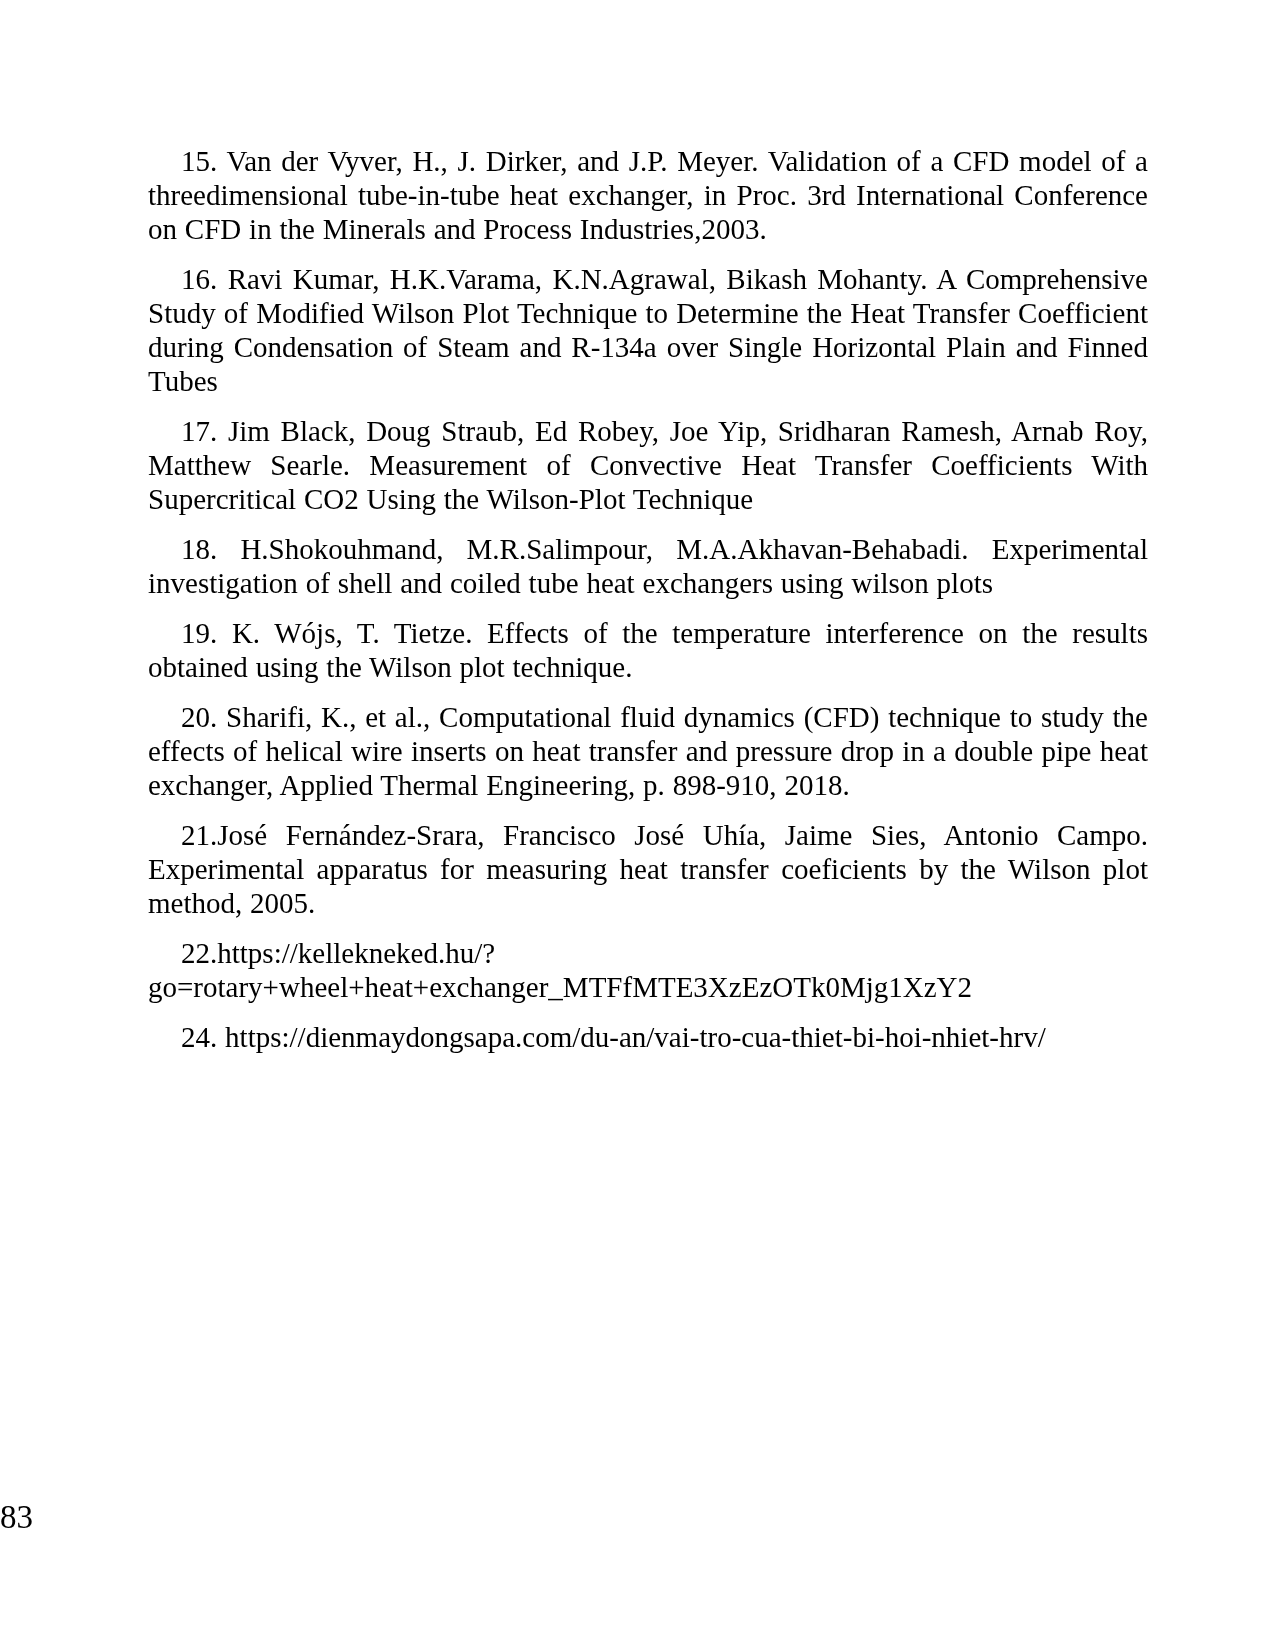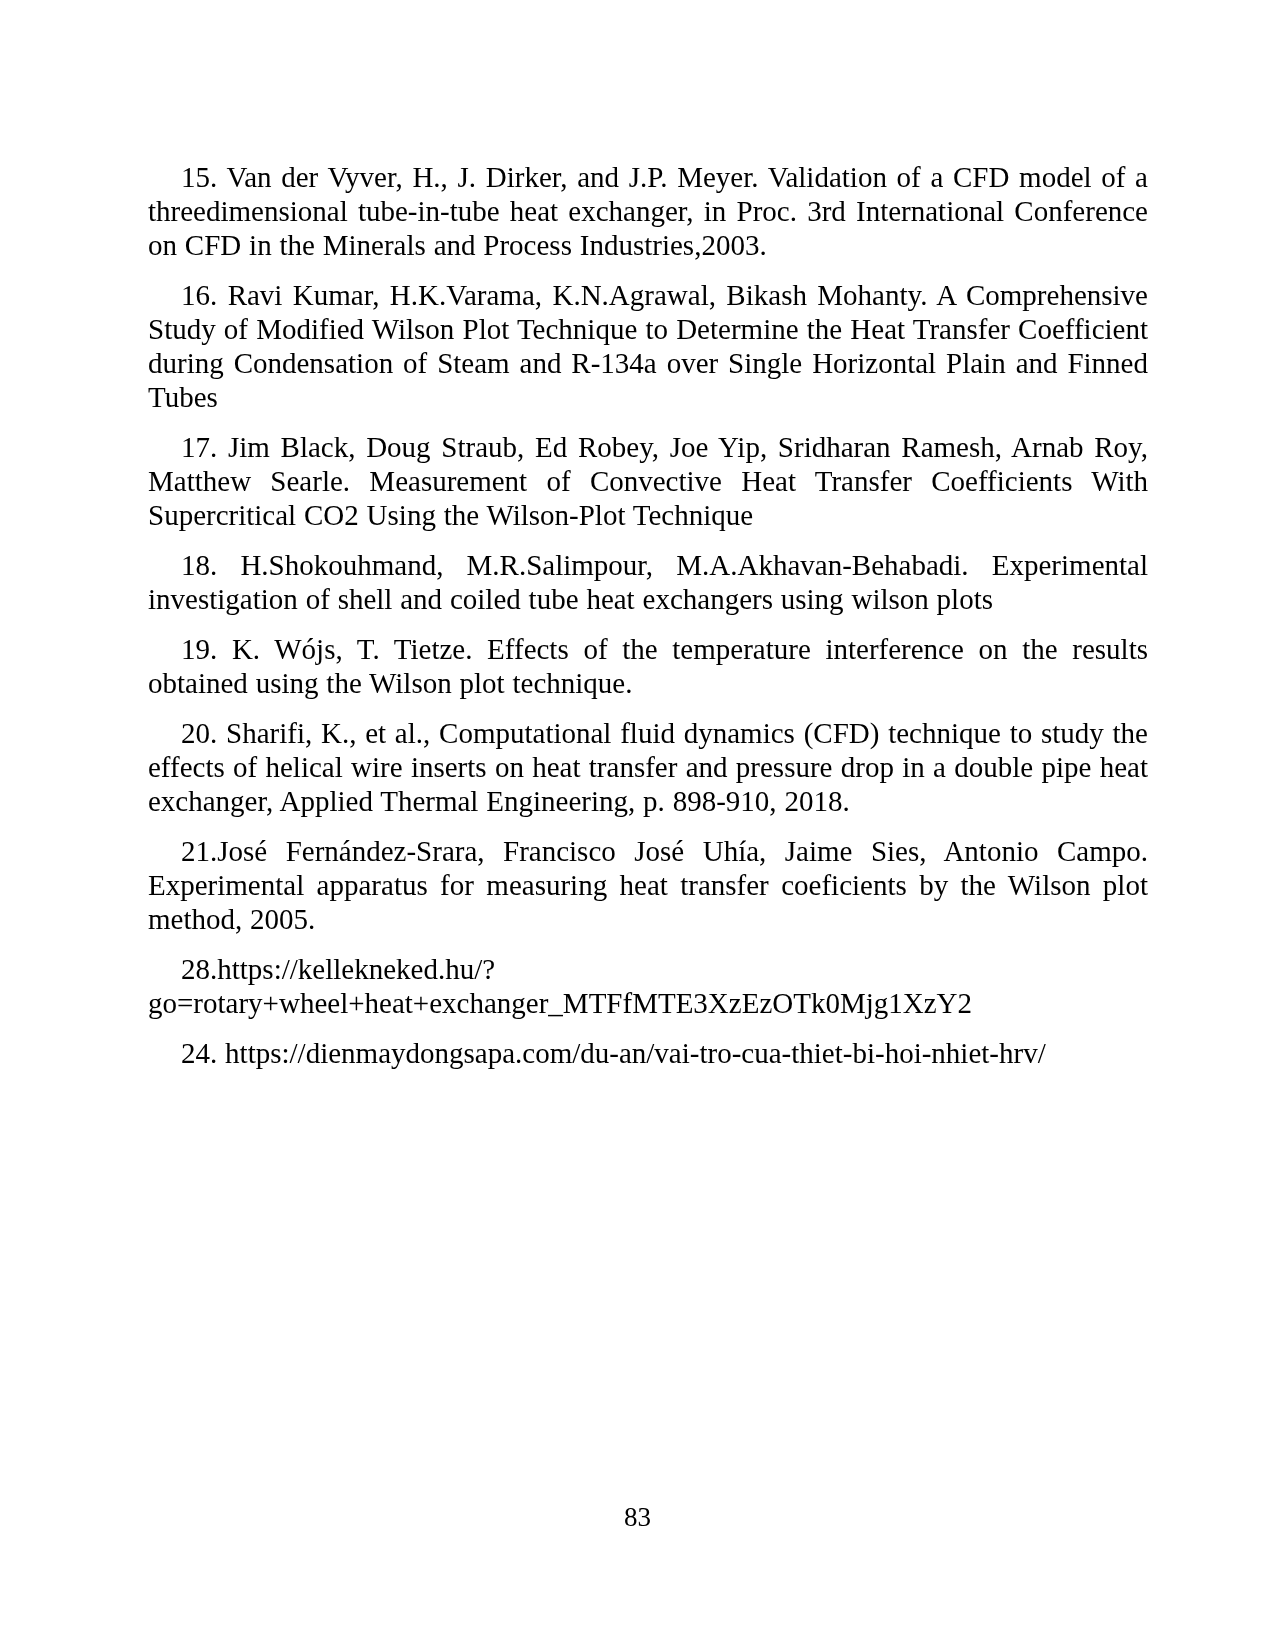--- a/index.html
+++ b/index.html
@@ -21,43 +21,43 @@
     position: absolute;
     left: 148px;
     top: 144px;
     width: 1000px;
   }
   .reference {
     font-size: 29px;
     line-height: 34px;
     text-align: justify;
     text-indent: 33px;
-    margin: 16px 0 16px 0;
+    margin: 0 0 16px 0;
     overflow-wrap: anywhere;
     word-spacing: 0.02em;
   }
   .page-number {
     position: absolute;
     top: 1500px;
     left: 0;
     width: 100%;
-    text-align: center;
-    font-size: 27px;
+    text-align: left;
+    font-size: 33px;
     line-height: 34px;
   }
 </style>
 </head>
 <body>
 
 <div class="page">
   <div class="references">
       <p class="reference">15. Van der Vyver, H., J. Dirker, and J.P. Meyer. Validation of a CFD model of a threedimensional tube-in-tube heat exchanger, in Proc. 3rd International Conference on CFD in the Minerals and Process Industries,2003.</p>
       <p class="reference">16. Ravi Kumar, H.K.Varama, K.N.Agrawal, Bikash Mohanty. A Comprehensive Study of Modified Wilson Plot Technique to Determine the Heat Transfer Coefficient during Condensation of Steam and R-134a over Single Horizontal Plain and Finned Tubes</p>
       <p class="reference">17. Jim Black, Doug Straub, Ed Robey, Joe Yip, Sridharan Ramesh, Arnab Roy, Matthew Searle. Measurement of Convective Heat Transfer Coefficients With Supercritical CO2 Using the Wilson-Plot Technique</p>
       <p class="reference">18. H.Shokouhmand, M.R.Salimpour, M.A.Akhavan-Behabadi. Experimental investigation of shell and coiled tube heat exchangers using wilson plots</p>
       <p class="reference">19. K. Wójs, T. Tietze. Effects of the temperature interference on the results obtained using the Wilson plot technique.</p>
       <p class="reference">20. Sharifi, K., et al., Computational fluid dynamics (CFD) technique to study the effects of helical wire inserts on heat transfer and pressure drop in a double pipe heat exchanger, Applied Thermal Engineering, p. 898-910, 2018.</p>
       <p class="reference">21.José Fernández-Srara, Francisco José Uhía, Jaime Sies, Antonio Campo. Experimental apparatus for measuring heat transfer coeficients by the Wilson plot method, 2005.</p>
-      <p class="reference">28.https://kellekneked.hu/?go=rotary+wheel+heat+exchanger_MTFfMTE3XzEzOTk0Mjg1XzY2</p>
+      <p class="reference">22.https://kellekneked.hu/?go=rotary+wheel+heat+exchanger_MTFfMTE3XzEzOTk0Mjg1XzY2</p>
       <p class="reference">24. https://dienmaydongsapa.com/du-an/vai-tro-cua-thiet-bi-hoi-nhiet-hrv/</p>
     </div>
   <div class="page-number">83</div>
 </div>
 
 </body></html>

